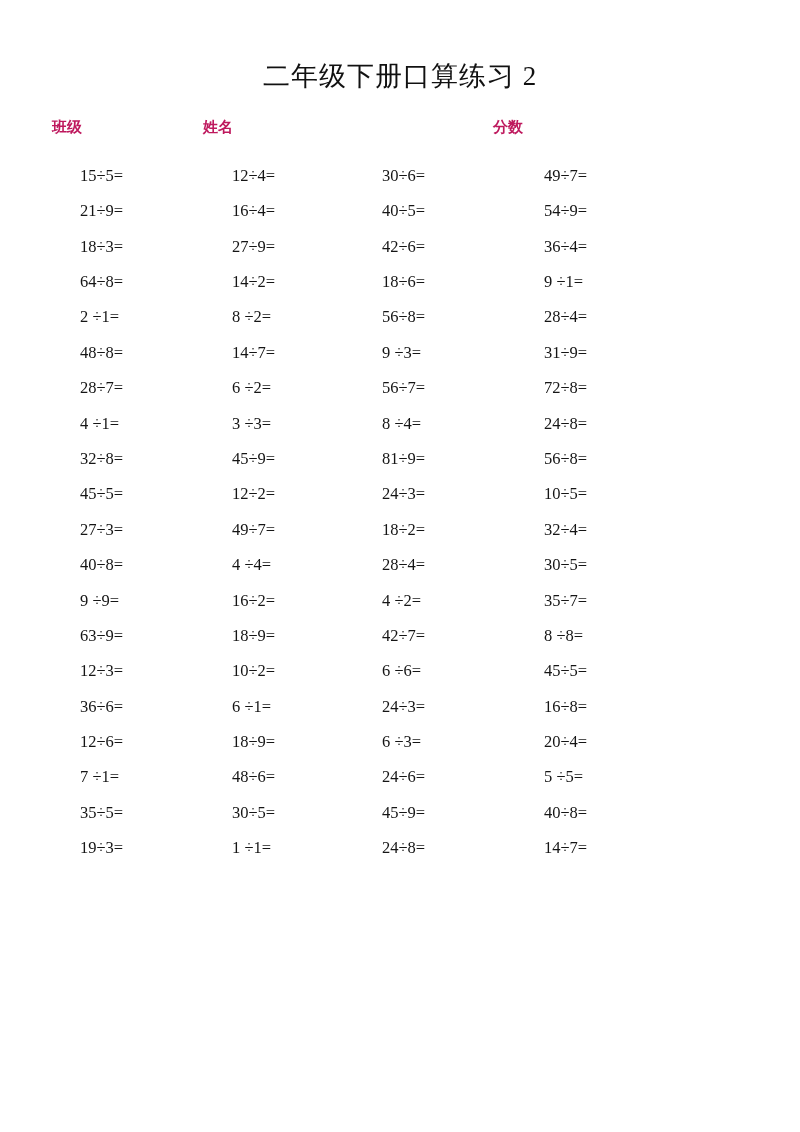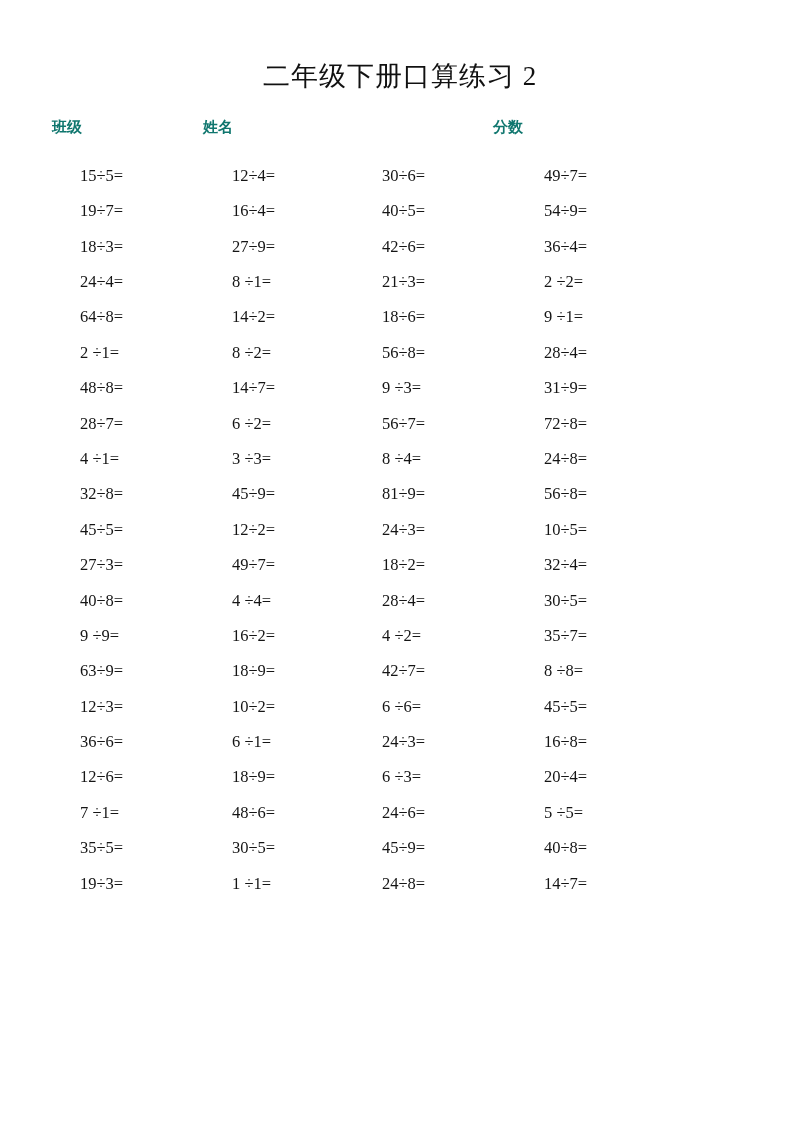--- a/index.html
+++ b/index.html
@@ -46,21 +46,21 @@
     height: 26px;
     position: relative;
     font-size: 15px;
     font-weight: bold;
     font-family: "Liberation Serif", "DejaVu Serif", serif;
   }
   .meta-cell {
     position: absolute;
     top: 0;
     white-space: nowrap;
-    color: #0f766e;
+    color: #be185d;
   }
   .meta-cell.c0 { left: 52px; }
   .meta-cell.c1 { left: 203px; }
   .meta-cell.c2 { left: 493px; }
 
   
   .grid {
     margin-top: 14px;
     padding-left: 52px;
     padding-right: 16px;
@@ -99,38 +99,32 @@
   </div>
 
   <div class="grid" id="problem-grid">
       <div class="row">
         <div class="cell c0">15÷5=</div>
         <div class="cell c1">12÷4=</div>
         <div class="cell c2">30÷6=</div>
         <div class="cell c3">49÷7=</div>
       </div>
       <div class="row">
-        <div class="cell c0">19÷7=</div>
+        <div class="cell c0">21÷9=</div>
         <div class="cell c1">16÷4=</div>
         <div class="cell c2">40÷5=</div>
         <div class="cell c3">54÷9=</div>
       </div>
       <div class="row">
         <div class="cell c0">18÷3=</div>
         <div class="cell c1">27÷9=</div>
         <div class="cell c2">42÷6=</div>
         <div class="cell c3">36÷4=</div>
       </div>
       <div class="row">
-        <div class="cell c0">24÷4=</div>
-        <div class="cell c1">8 ÷1=</div>
-        <div class="cell c2">21÷3=</div>
-        <div class="cell c3">2 ÷2=</div>
-      </div>
-      <div class="row">
         <div class="cell c0">64÷8=</div>
         <div class="cell c1">14÷2=</div>
         <div class="cell c2">18÷6=</div>
         <div class="cell c3">9 ÷1=</div>
       </div>
       <div class="row">
         <div class="cell c0">2 ÷1=</div>
         <div class="cell c1">8 ÷2=</div>
         <div class="cell c2">56÷8=</div>
         <div class="cell c3">28÷4=</div>

